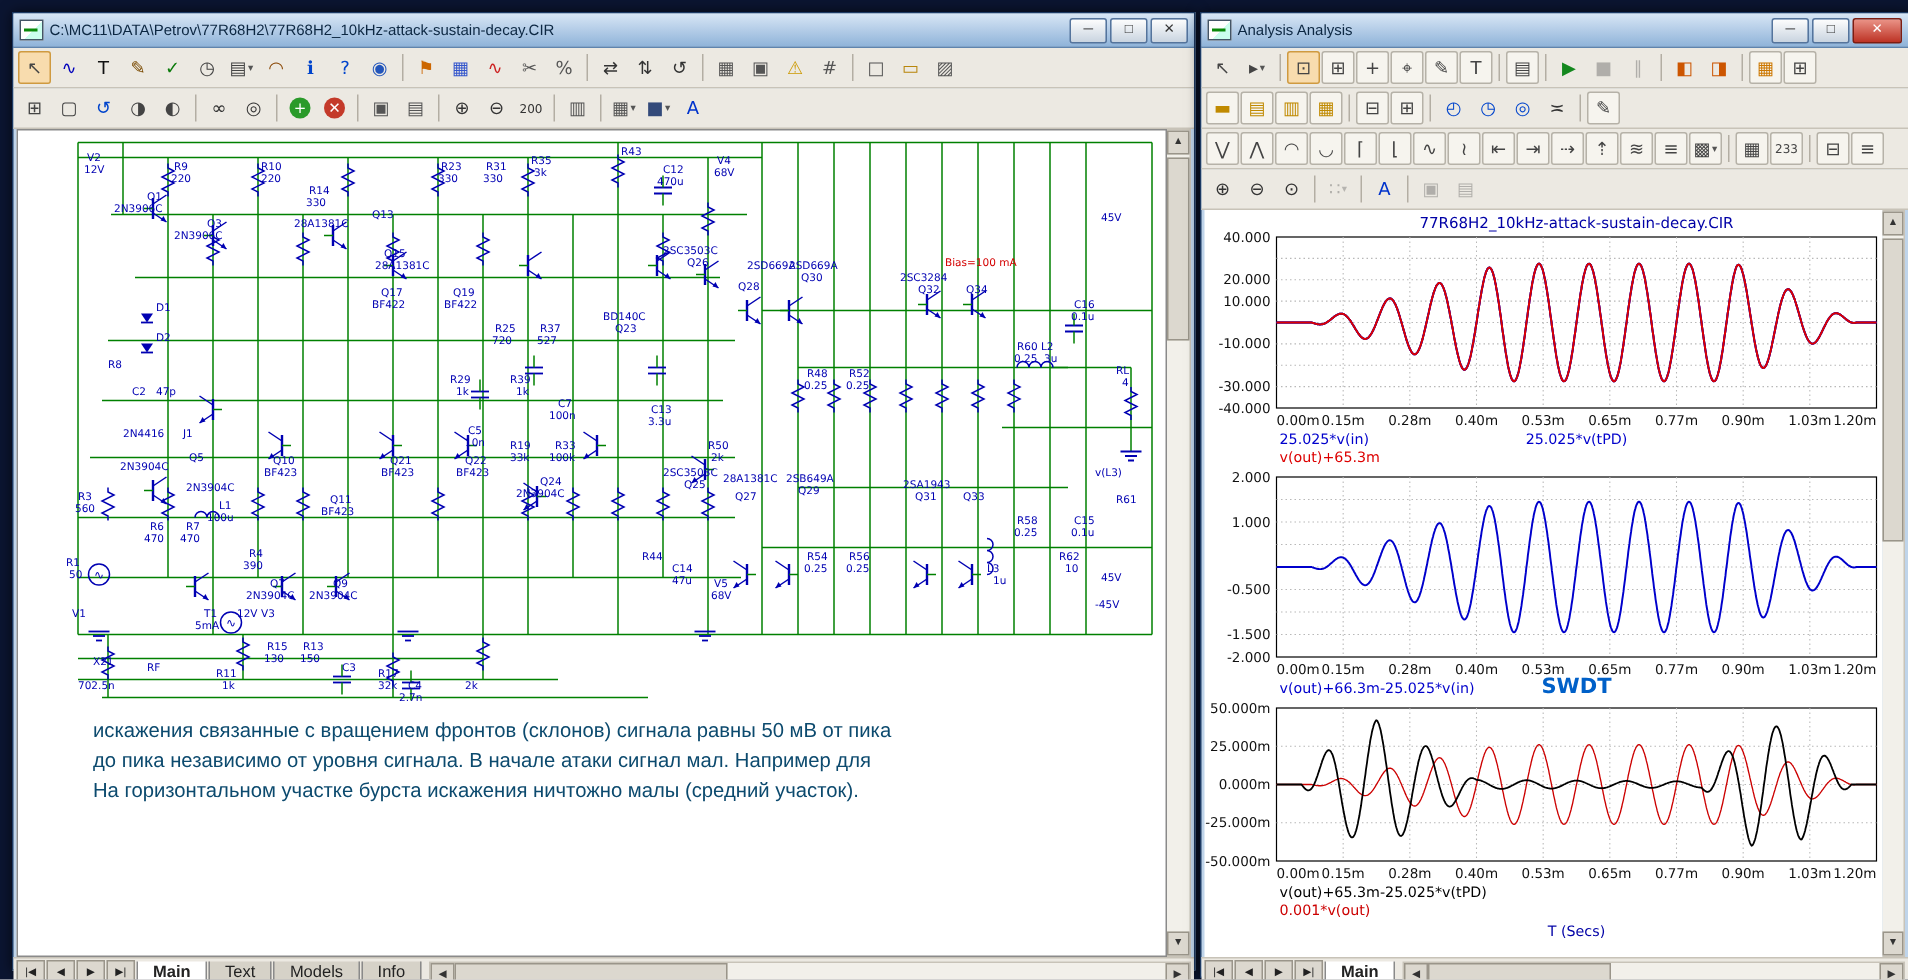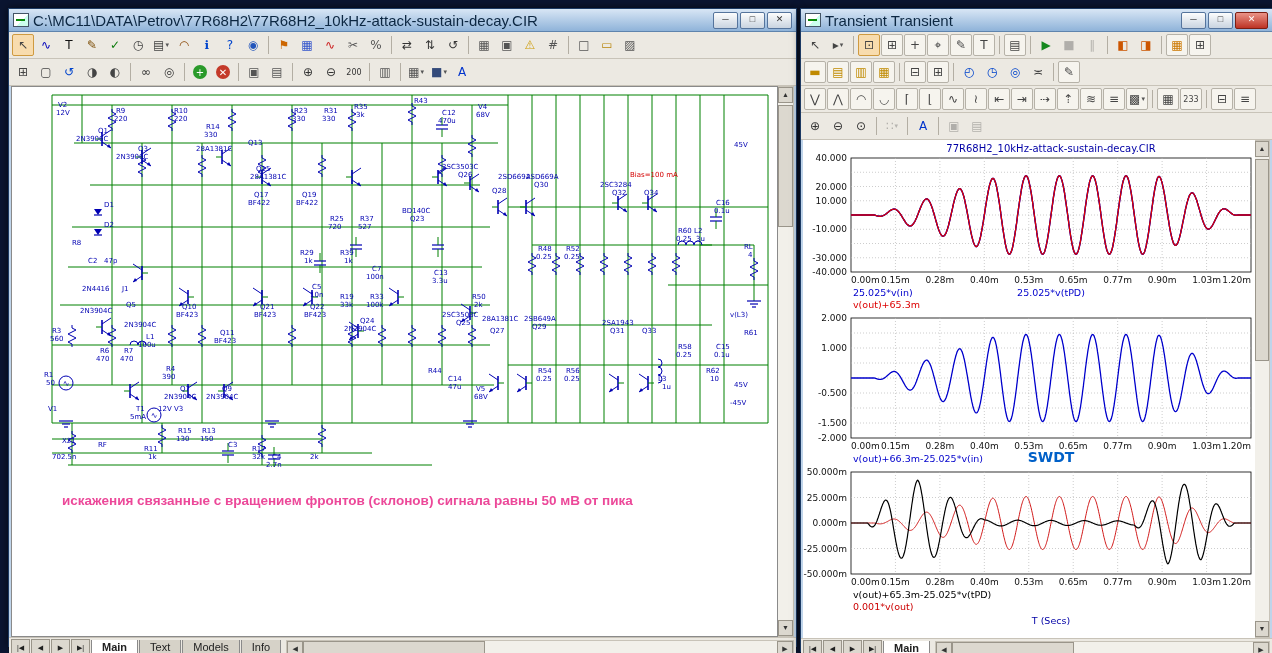--- a/index.html
+++ b/index.html
@@ -6,43 +6,43 @@
   body{width:1272px;height:653px;overflow:hidden;position:relative;
        background:#0b1531;font-family:"Liberation Sans",sans-serif;}
   .window{position:absolute;background:#bfd4ea;border:1px solid #1d3a63;
           box-shadow:0 0 8px rgba(0,0,0,.65);display:flex;flex-direction:column;}
   .titlebar{height:22px;display:flex;align-items:center;padding:0 4px;gap:4px;
             background:linear-gradient(#d8e6f5,#8fb3d9);border-bottom:1px solid #5f84ad;
             font-size:12px;color:#0c2742;flex:0 0 22px;}
   .titleicon{width:14px;height:12px;border:1px solid #456;background:
              linear-gradient(135deg,#fff 55%,#cfe 55%),#fff;position:relative;flex:0 0 14px;}
   .titleicon::after{content:"";position:absolute;left:2px;top:5px;width:9px;height:2px;background:#0a8a0a;}
-  .titletext{flex:1;white-space:nowrap;overflow:hidden;font-size:15px;}
+  .titletext{flex:1;white-space:nowrap;overflow:hidden;font-size:10px;}
   .winbtns{display:flex;gap:2px;}
   .winbtn{min-width:19px;height:15px;border:1px solid #55749c;border-radius:2px;
           background:linear-gradient(#fdfdfd,#c9d4e0);font-size:9px;line-height:13px;
           text-align:center;color:#333;padding:0 2px;}
   .winbtn.close-red{background:linear-gradient(#ea9387,#bd3325);color:#fff;min-width:27px;border-color:#7c1d12;}
   .toolbar{display:flex;align-items:center;gap:1px;padding:1px 3px;background:#ece9e2;
            border-bottom:1px solid #c8c3b8;flex:0 0 24px;}
   .icon{min-width:20px;height:20px;display:inline-flex;align-items:center;justify-content:center;
         font-size:12px;color:#444;border:1px solid transparent;border-radius:2px;
         font-family:"DejaVu Sans",sans-serif;}
   .icon.box{border-color:#b6b2a8;background:#f6f4ee;}
   .icon.pressed{background:#f8dcae;border-color:#cf9a40;}
   .icon.disabled{opacity:.35;}
   .icon .caret{font-size:7px;color:#555;margin-left:1px;}
   .icon .tsmall{font-size:8px;letter-spacing:0;}
   .icon .rnd{width:14px;height:14px;border-radius:50%;display:flex;align-items:center;
              justify-content:center;font-size:10px;color:#fff;}
   .sep{width:1px;height:18px;background:#b3aea3;margin:0 3px;flex:0 0 1px;}
   .content-row{display:flex;flex:1;margin:0 2px;}
   .canvas-area{position:relative;background:#fff;border:1px solid #8a8a8a;flex:1;overflow:hidden;}
-  .notes{position:absolute;left:50px;top:404px;width:700px;color:#ec4899;
-         font-weight:bold;font-size:13.5px;line-height:20px;}
+  .notes{position:absolute;left:50px;top:390px;width:700px;color:#0c4a6e;
+         font-weight:normal;font-size:13.5px;line-height:20px;}
   .vscroll{width:15px;background:#f2f0ea;border:1px solid #c8c3b8;border-left:none;
            display:flex;flex-direction:column;}
   .sbtn{height:14px;font-size:7px;text-align:center;line-height:14px;background:#dcd8cf;
         border:1px solid #9a958a;color:#333;flex:0 0 14px;}
   .strack{flex:1;position:relative;}
   .sthumb{position:absolute;left:0;right:0;background:#dcd8cf;border:1px solid #9a958a;}
   .bottombar{display:flex;align-items:center;height:20px;background:#ece9e2;
              padding:0 2px;gap:1px;flex:0 0 20px;border-top:1px solid #c8c3b8;}
   .navbtn{width:17px;height:16px;background:#dcd8cf;border:1px solid #9a958a;font-size:7px;
           line-height:15px;text-align:center;color:#222;}
@@ -645,20 +645,22 @@
             <text x="254" y="380" font-size="7" fill="#0000b2">2.7n</text>
             <text x="298" y="372" font-size="7" fill="#0000b2">2k</text>
             <text x="50" y="356" font-size="7" fill="#0000b2">X21</text>
             <text x="40" y="372" font-size="7" fill="#0000b2">702.5n</text>
             <text x="86" y="360" font-size="7" fill="#0000b2">RF</text>
             <text x="718" y="318" font-size="7" fill="#0000b2">-45V</text>
           </g>
         </svg>
       <div class="notes" id="sch-notes">
           <div>искажения связанные с вращением фронтов (склонов)  сигнала равны 50 мВ от пика</div>
+          <div>до пика независимо от уровня сигнала. В начале атаки сигнал мал. Например для</div>
+          <div> На горизонтальном участке бурста искажения ничтожно малы (средний участок).</div>
         </div>
     </div>
     <div class="vscroll" id="sch-vscroll">
         <div class="sbtn">▲</div>
         <div class="strack">
           <div class="sthumb" style="top: 2px; height: 120px;"></div>
         </div>
         <div class="sbtn">▼</div>
       </div>
   </div>
@@ -676,21 +678,21 @@
         <span class="hthumb" style="width: 180px;"></span>
         <span style="flex: 1 1 0%;"></span>
         <span class="sbtn" style="flex: 0 0 14px;">▶</span>
       </span>
     </div>
 </div>
 
 <div class="window" id="win-ta" style="left:800px;top:8px;width:471px;height:642px;">
   <div class="titlebar">
     <span class="titleicon"></span>
-    <span class="titletext">Transient Transient</span>
+    <span class="titletext">Analysis Analysis</span>
     <span class="winbtns" id="ta-winbtns">
         <span class="winbtn">─</span>
         <span class="winbtn">□</span>
         <span class="winbtn close-red">✕</span>
       </span>
   </div>
   <div class="toolbar" id="ta-tb1">
       <span class="icon">
         <span>↖</span>
       </span>

